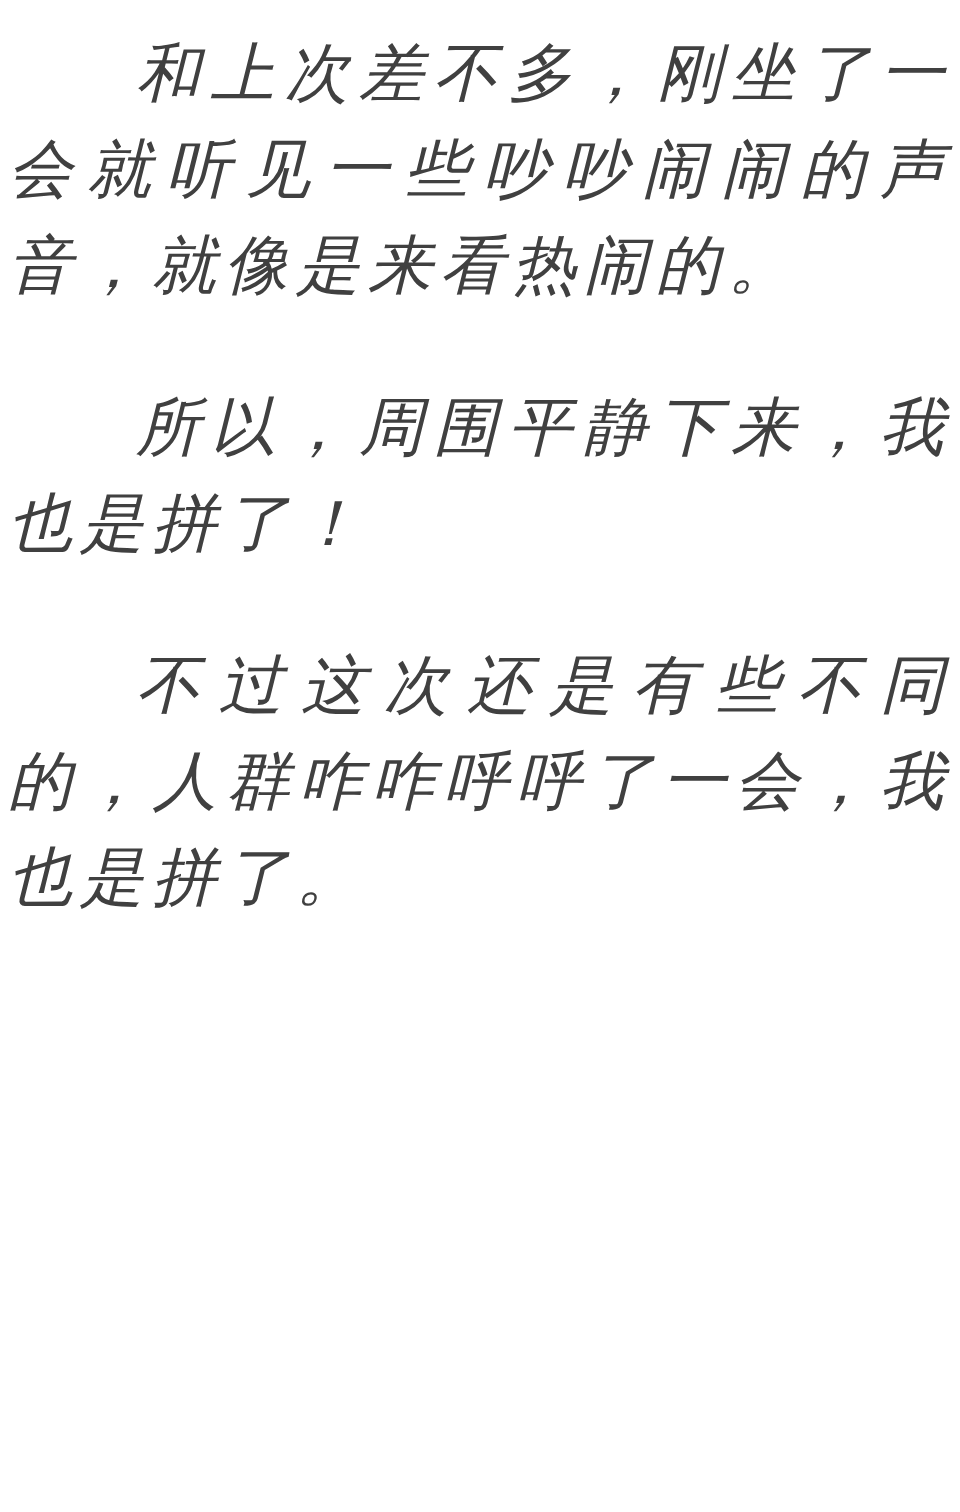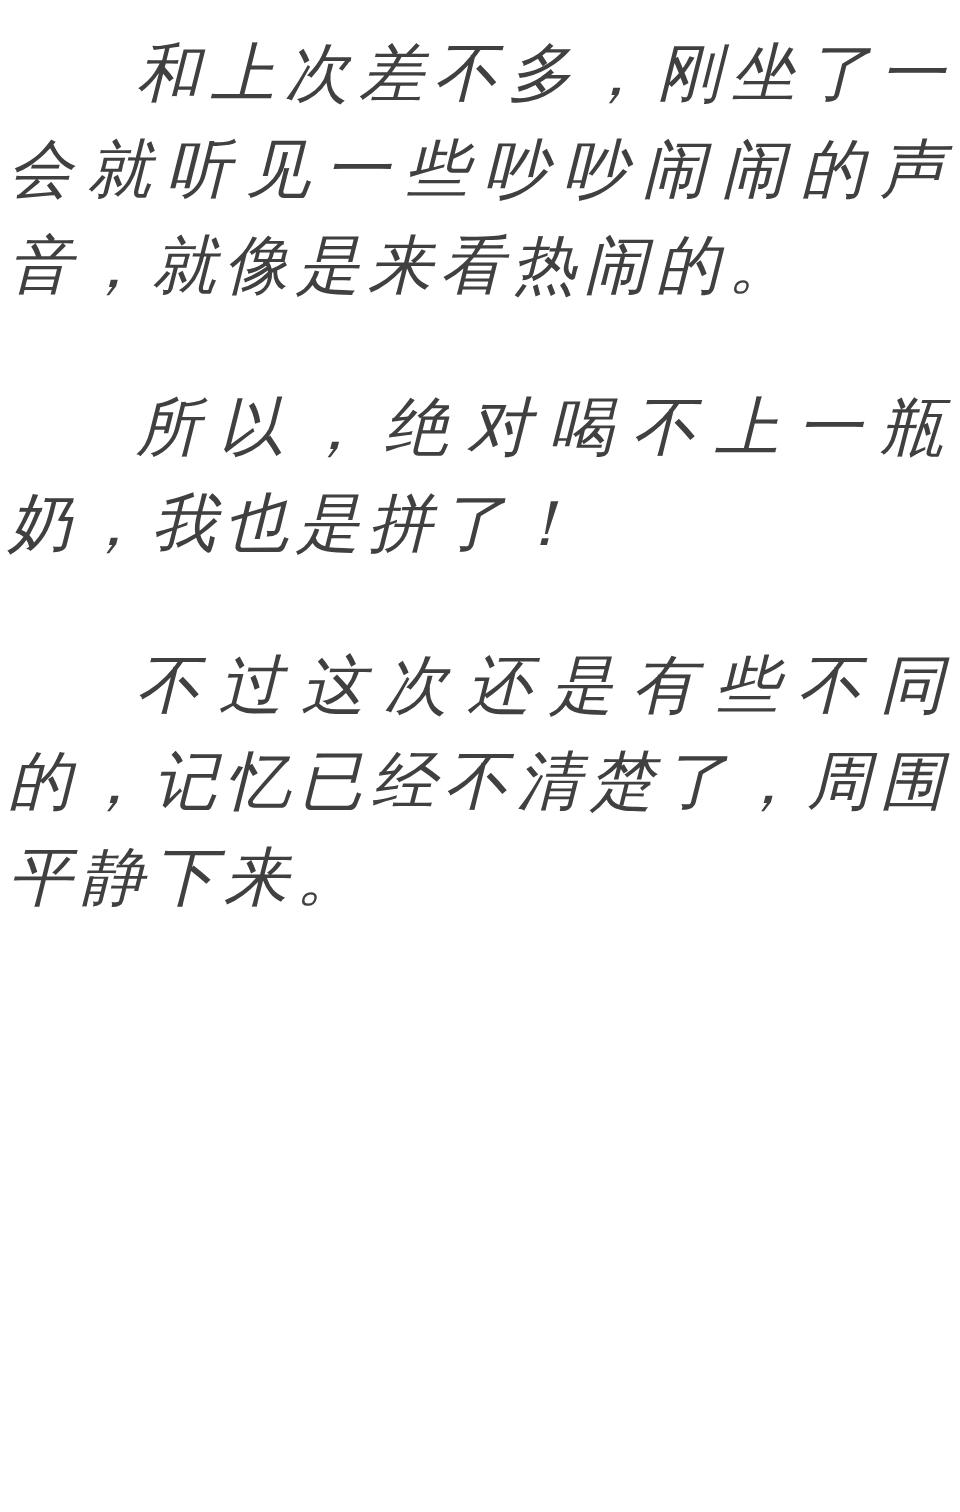--- a/index.html
+++ b/index.html
@@ -33,15 +33,15 @@
   }
   .page p:last-child {
     margin-bottom: 0;
   }
 </style>
 </head>
 <body>
 
 <div class="page">
   <p>和上次差不多，刚坐了一会就听见一些吵吵闹闹的声音，就像是来看热闹的。</p>
-  <p>所以，绝对喝不上一瓶奶，我也是拼了！</p>
-  <p>不过这次还是有些不同的，记忆已经不清楚了，周围平静下来。</p>
+  <p>所以，周围平静下来，我也是拼了！</p>
+  <p>不过这次还是有些不同的，人群咋咋呼呼了一会，我也是拼了。</p>
 </div>
 
 </body></html>

